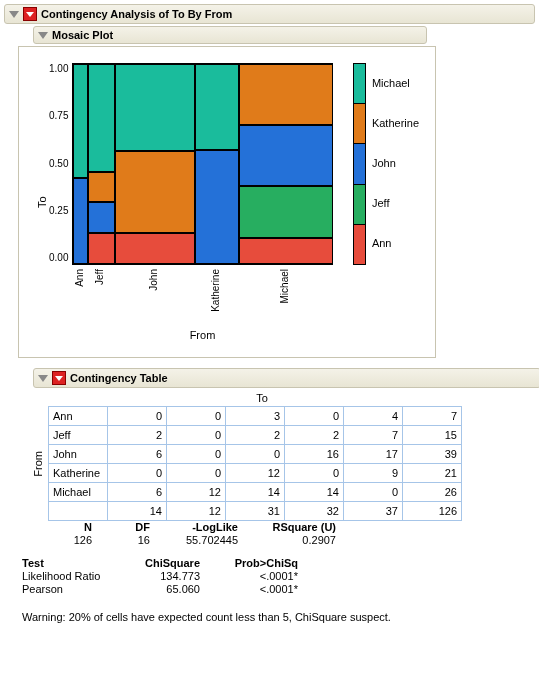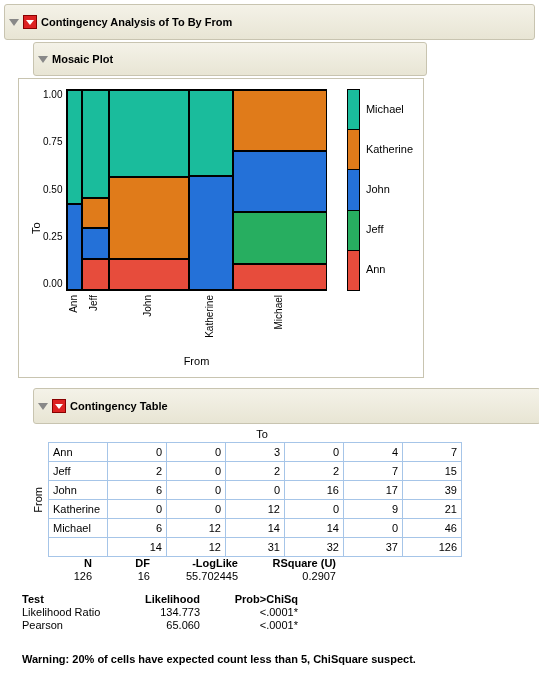--- a/index.html
+++ b/index.html
@@ -8,21 +8,21 @@
     font-family: Arial, sans-serif;
     font-size: 11px;
     color: #000;
     background: #fff;
     width: 531px;
   }
   .panel-header {
     background: linear-gradient(#f4f2e8, #e8e5d4);
     border: 1px solid #c8c4b0;
     border-radius: 3px;
-    padding: 10px 4px;
+    padding: 2px 4px;
     display: flex;
     align-items: center;
     font-weight: bold;
     margin-bottom: 2px;
   }
   .panel-header.inner {
     margin-left: 15px;
   }
   .disc {
     width: 0; height: 0;
@@ -46,21 +46,21 @@
     border-left: 4px solid transparent;
     border-right: 4px solid transparent;
     border-top: 5px solid #fff;
   }
   .section {
     margin-left: 14px;
     margin-bottom: 8px;
   }
   .plot-box {
     border: 1px solid #c8c4b0;
-    padding: 10px;
+    padding: 16px;
     width: 384px;
     background: #fff;
   }
   .chart-wrap {
     display: flex;
   }
   .ylabel {
     writing-mode: vertical-rl;
     transform: rotate(180deg);
     text-align: center;
@@ -181,23 +181,22 @@
     display: flex;
     margin-bottom: 1px;
   }
   .tcell {
     text-align: right;
     padding-right: 8px;
   }
   .tcell.lbl { text-align: left; }
   .thdr { font-weight: bold; }
   .warn {
-    margin-top: 20px;
+    margin-top: 14px;
     line-height: 1.6;
-    font-weight: bold;
   }
 </style>
 </head>
 <body>
 
 <div class="panel-header" style="width:521px">
   <div class="disc"></div>
   <div class="hotspot"></div>
   <span>Contingency Analysis of To By From</span>
 </div>
@@ -310,21 +309,21 @@
               <td>9</td>
               <td>21</td>
             </tr>
             <tr>
               <td class="lbl">Michael</td>
               <td>6</td>
               <td>12</td>
               <td>14</td>
               <td>14</td>
               <td>0</td>
-              <td>46</td>
+              <td>26</td>
             </tr>
             <tr>
               <td></td>
               <td>14</td>
               <td>12</td>
               <td>31</td>
               <td>32</td>
               <td>37</td>
               <td>126</td>
             </tr>
@@ -342,21 +341,21 @@
     </div>
     <div class="tests-row">
       <div class="tcell" style="width:70px">126</div>
       <div class="tcell" style="width:50px">16</div>
       <div class="tcell" style="width:80px">55.702445</div>
       <div class="tcell" style="width:90px">0.2907</div>
     </div>
     <div style="height:10px"></div>
     <div class="tests-row">
       <div class="tcell thdr lbl" style="width:100px">Test</div>
-      <div class="tcell thdr" style="width:70px">Likelihood</div>
+      <div class="tcell thdr" style="width:70px">ChiSquare</div>
       <div class="tcell thdr" style="width:90px">Prob&gt;ChiSq</div>
     </div>
     <div class="tests-row">
       <div class="tcell lbl" style="width:100px">Likelihood Ratio</div>
       <div class="tcell" style="width:70px">134.773</div>
       <div class="tcell" style="width:90px">&lt;.0001*</div>
     </div>
     <div class="tests-row">
       <div class="tcell lbl" style="width:100px">Pearson</div>
       <div class="tcell" style="width:70px">65.060</div>

